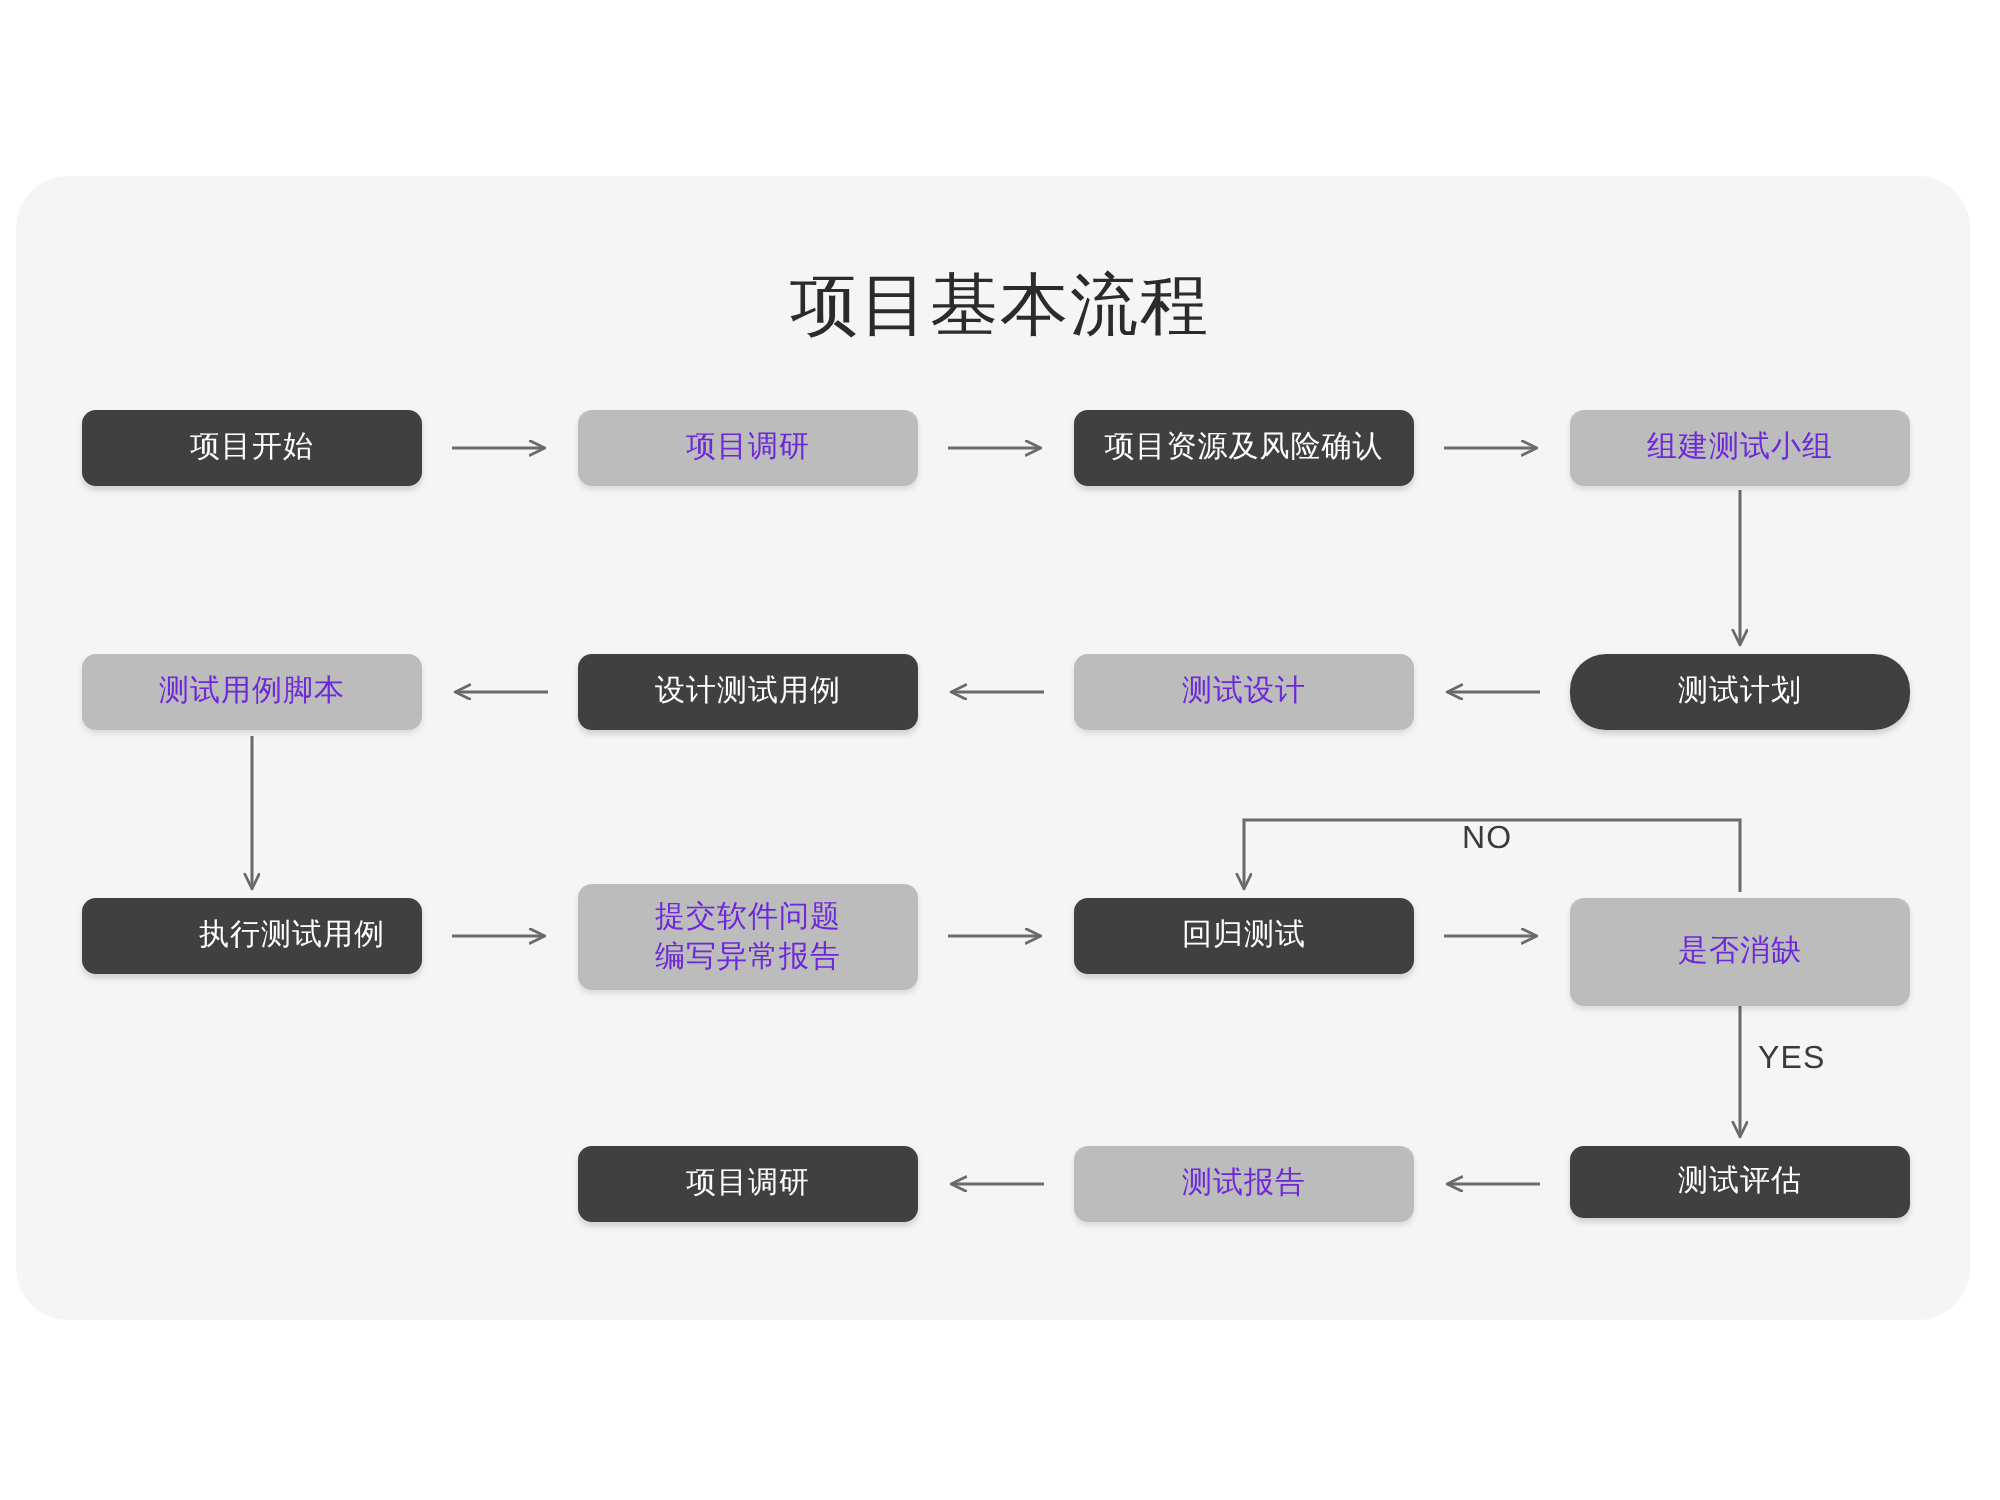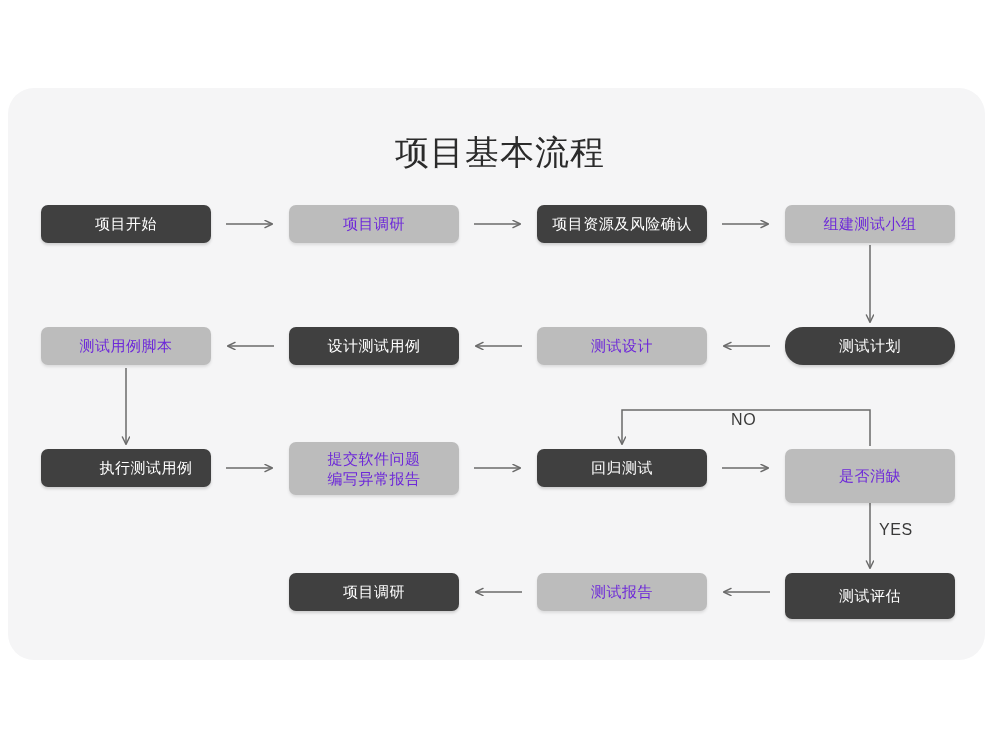--- a/index.html
+++ b/index.html
@@ -134,15 +134,15 @@
   <div class="node purple" style="left:785px; top:327px; width:170px; height:38px;border-radius:18px;">测试计划</div>
 
   <div class="node purple" style="left:41px;  top:449px; width:170px; height:38px;padding-left:40px;">执行测试用例</div>
   <div class="node gray" style="left:289px; top:442px; width:170px; height:53px;">提交软件问题
 编写异常报告</div>
   <div class="node purple" style="left:537px; top:449px; width:170px; height:38px;">回归测试</div>
   <div class="node gray" style="left:785px; top:449px; width:170px; height:54px;">是否消缺</div>
 
   <div class="node purple" style="left:289px; top:573px; width:170px; height:38px;">项目调研</div>
   <div class="node gray" style="left:537px; top:573px; width:170px; height:38px;">测试报告</div>
-  <div class="node purple" style="left:785px; top:573px; width:170px; height:46px;">测试评估</div>
+  <div class="node purple" style="left:785px; top:573px; width:170px; height:36px;">测试评估</div>
 
 </div>
 
 </body></html>

